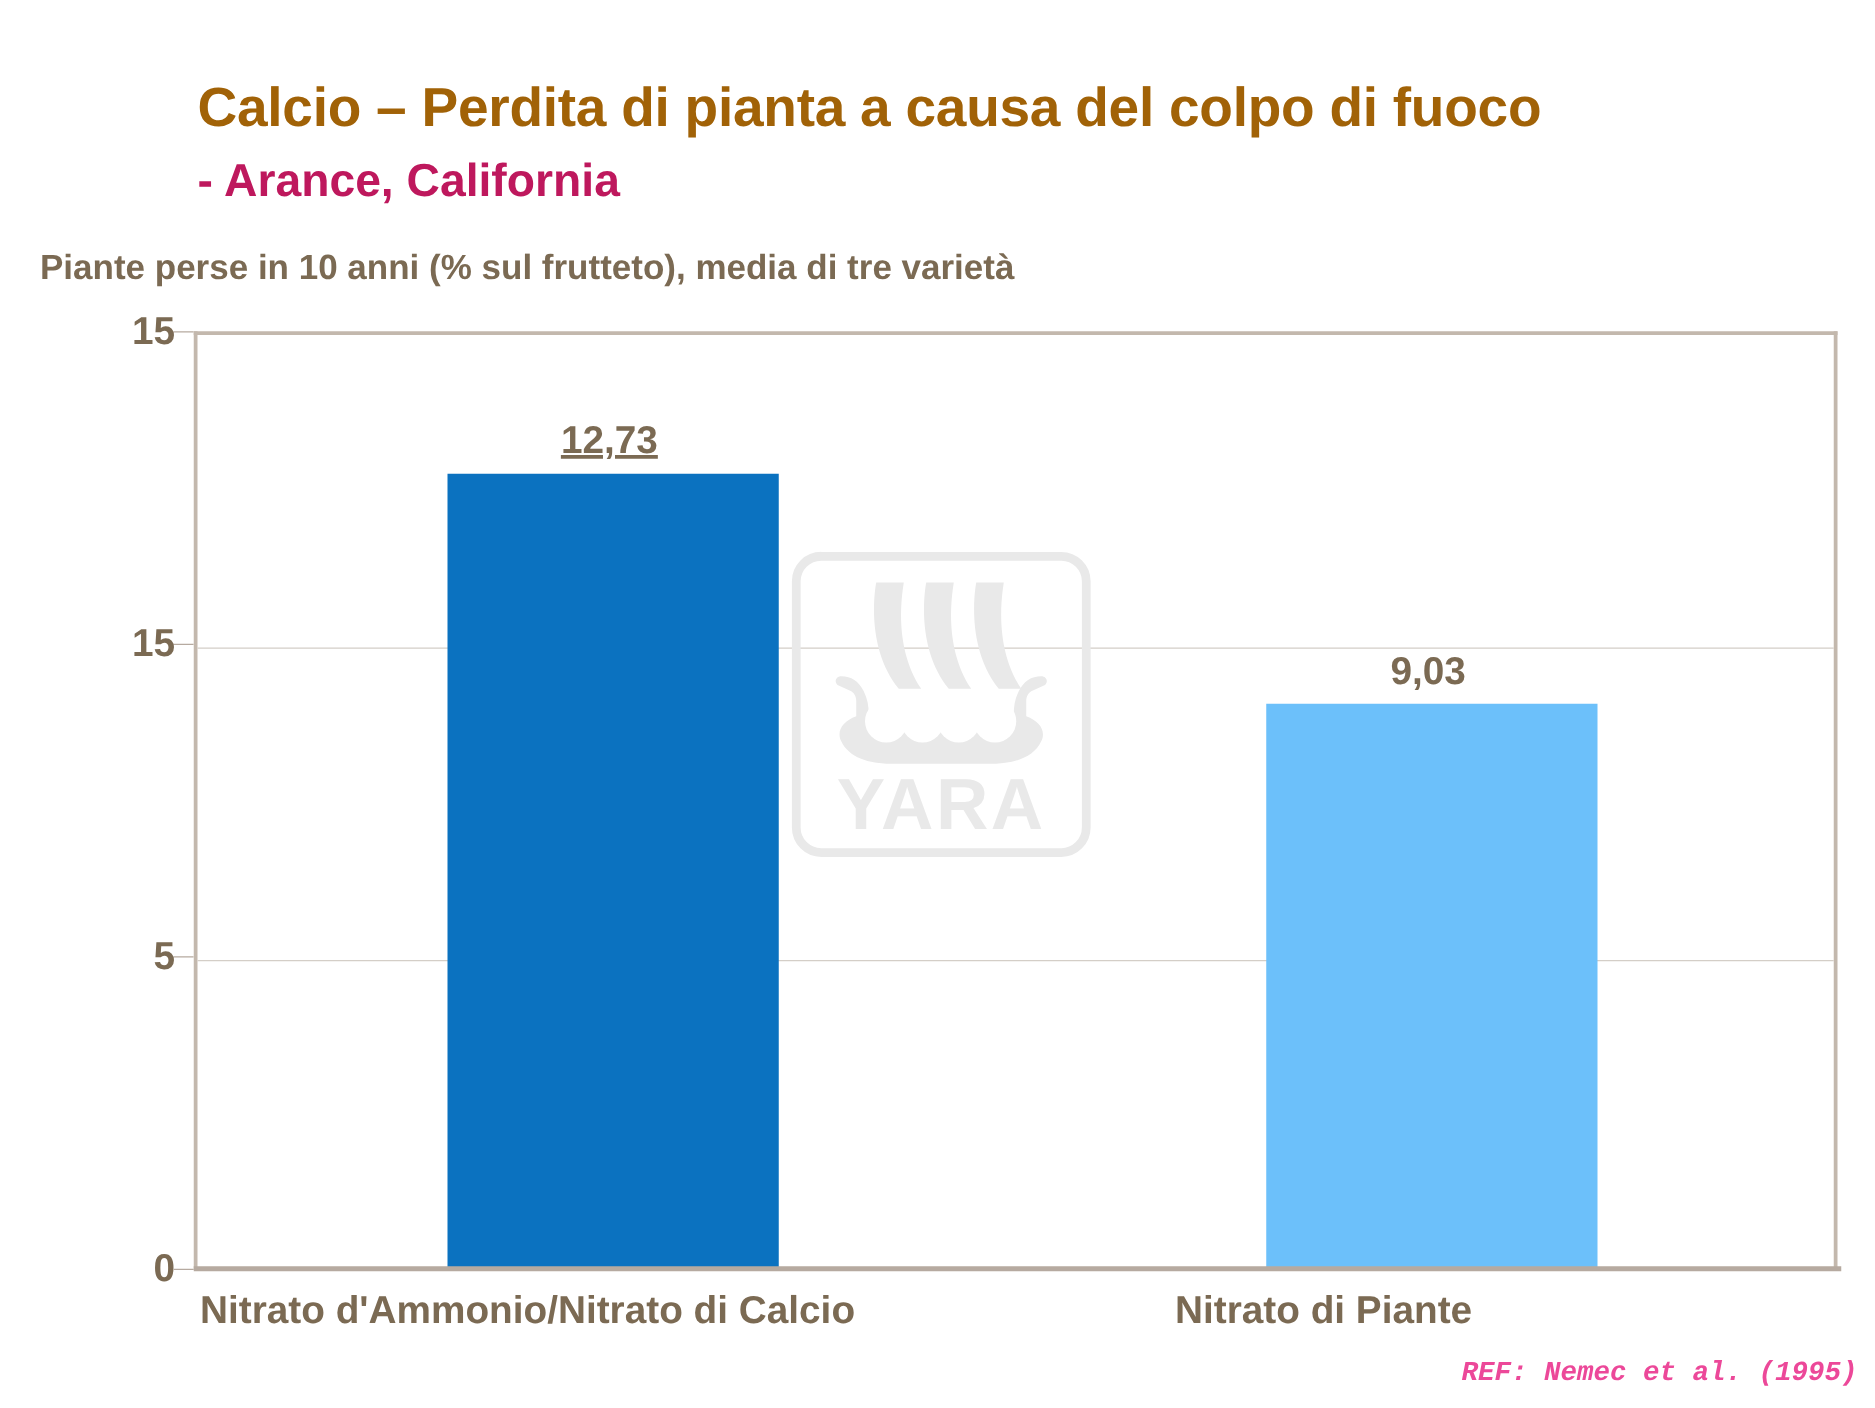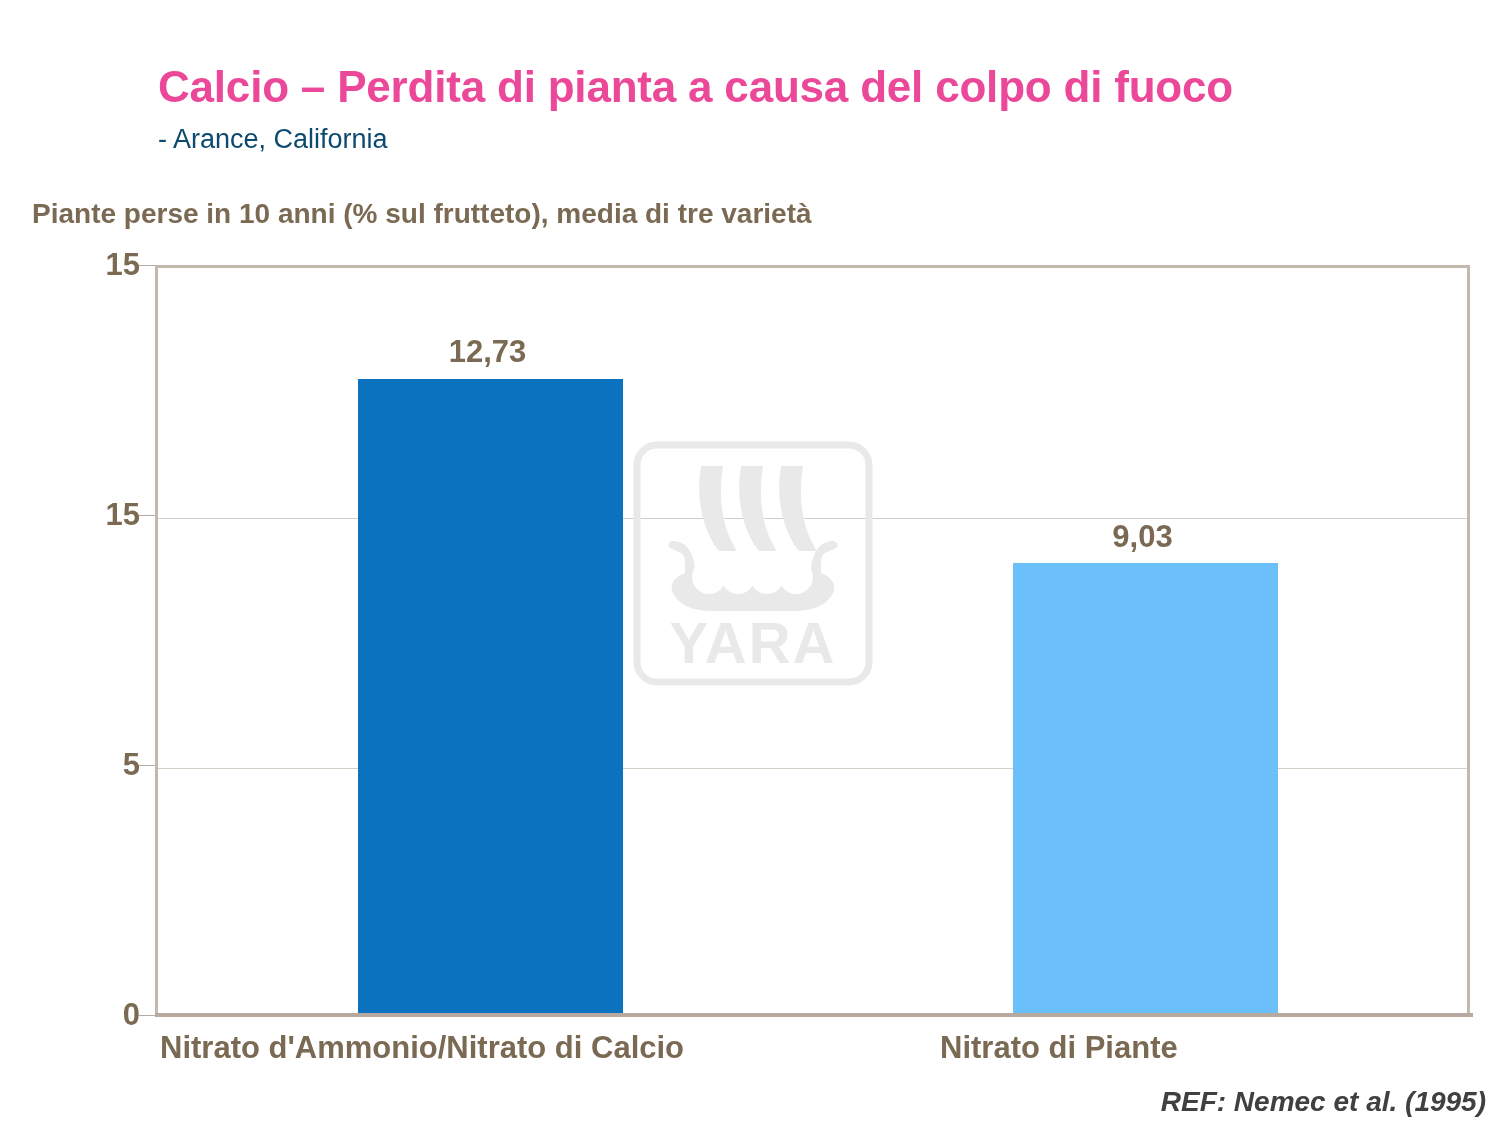--- a/index.html
+++ b/index.html
@@ -15,31 +15,31 @@
     position: relative;
   }
 
   
   #chart-title {
     position: absolute;
     left: 158px;
     top: 62px;
     font-size: 44px;
     font-weight: bold;
-    color: #ec4899;
+    color: #a16207;
     letter-spacing: -0.2px;
     white-space: nowrap;
   }
   #chart-subtitle {
     position: absolute;
     left: 158px;
     top: 124px;
-    font-size: 27px;
-    font-weight: normal;
-    color: #0c4a6e;
+    font-size: 37px;
+    font-weight: bold;
+    color: #be185d;
     white-space: nowrap;
   }
   #y-axis-title {
     position: absolute;
     left: 32px;
     top: 198px;
     font-size: 28px;
     font-weight: bold;
     color: #7b6a53;
     white-space: nowrap;
@@ -124,25 +124,26 @@
     color: #7b6a53;
     text-align: left;
     white-space: nowrap;
   }
 
   
   #ref-note {
     position: absolute;
     right: 14px;
     top: 1086px;
-    font-size: 28px;
+    font-size: 22px;
     font-weight: bold;
     font-style: italic;
-    color: #404040;
-    white-space: nowrap;
+    color: #ec4899;
+    white-space: nowrap;
+    font-family: Liberation Mono, monospace;
   }
 
   
   #yara-watermark {
     position: absolute;
     left: 630px;
     top: 438px;
     width: 240px;
     height: 245px;
     pointer-events: none;
@@ -223,21 +224,21 @@
 
     <div class="bar" style="left:200px; width:265px; height:636px; background:#0b72c0;"></div>
 
     <div class="bar" style="left:855px; width:265px; height:452px; background:#6cc0fa;"></div>
 
   </div>
 </div>
 
 <div id="x-axis-line"></div>
 
-<div class="bar-value" style="left:355px; width:265px; top:334px;">12,73</div>
+<div class="bar-value" style="left:355px; width:265px; top:334px;text-decoration:underline;">12,73</div>
 
 <div class="bar-value" style="left:1010px; width:265px; top:519px;">9,03</div>
 
 <div class="x-cat-label" style="left:160px; width:660px;">Nitrato d'Ammonio/Nitrato di Calcio</div>
 
 <div class="x-cat-label" style="left:940px; width:410px;">Nitrato di Piante</div>
 
 <div id="ref-note">REF: Nemec et al. (1995)</div>
 
 </body></html>

